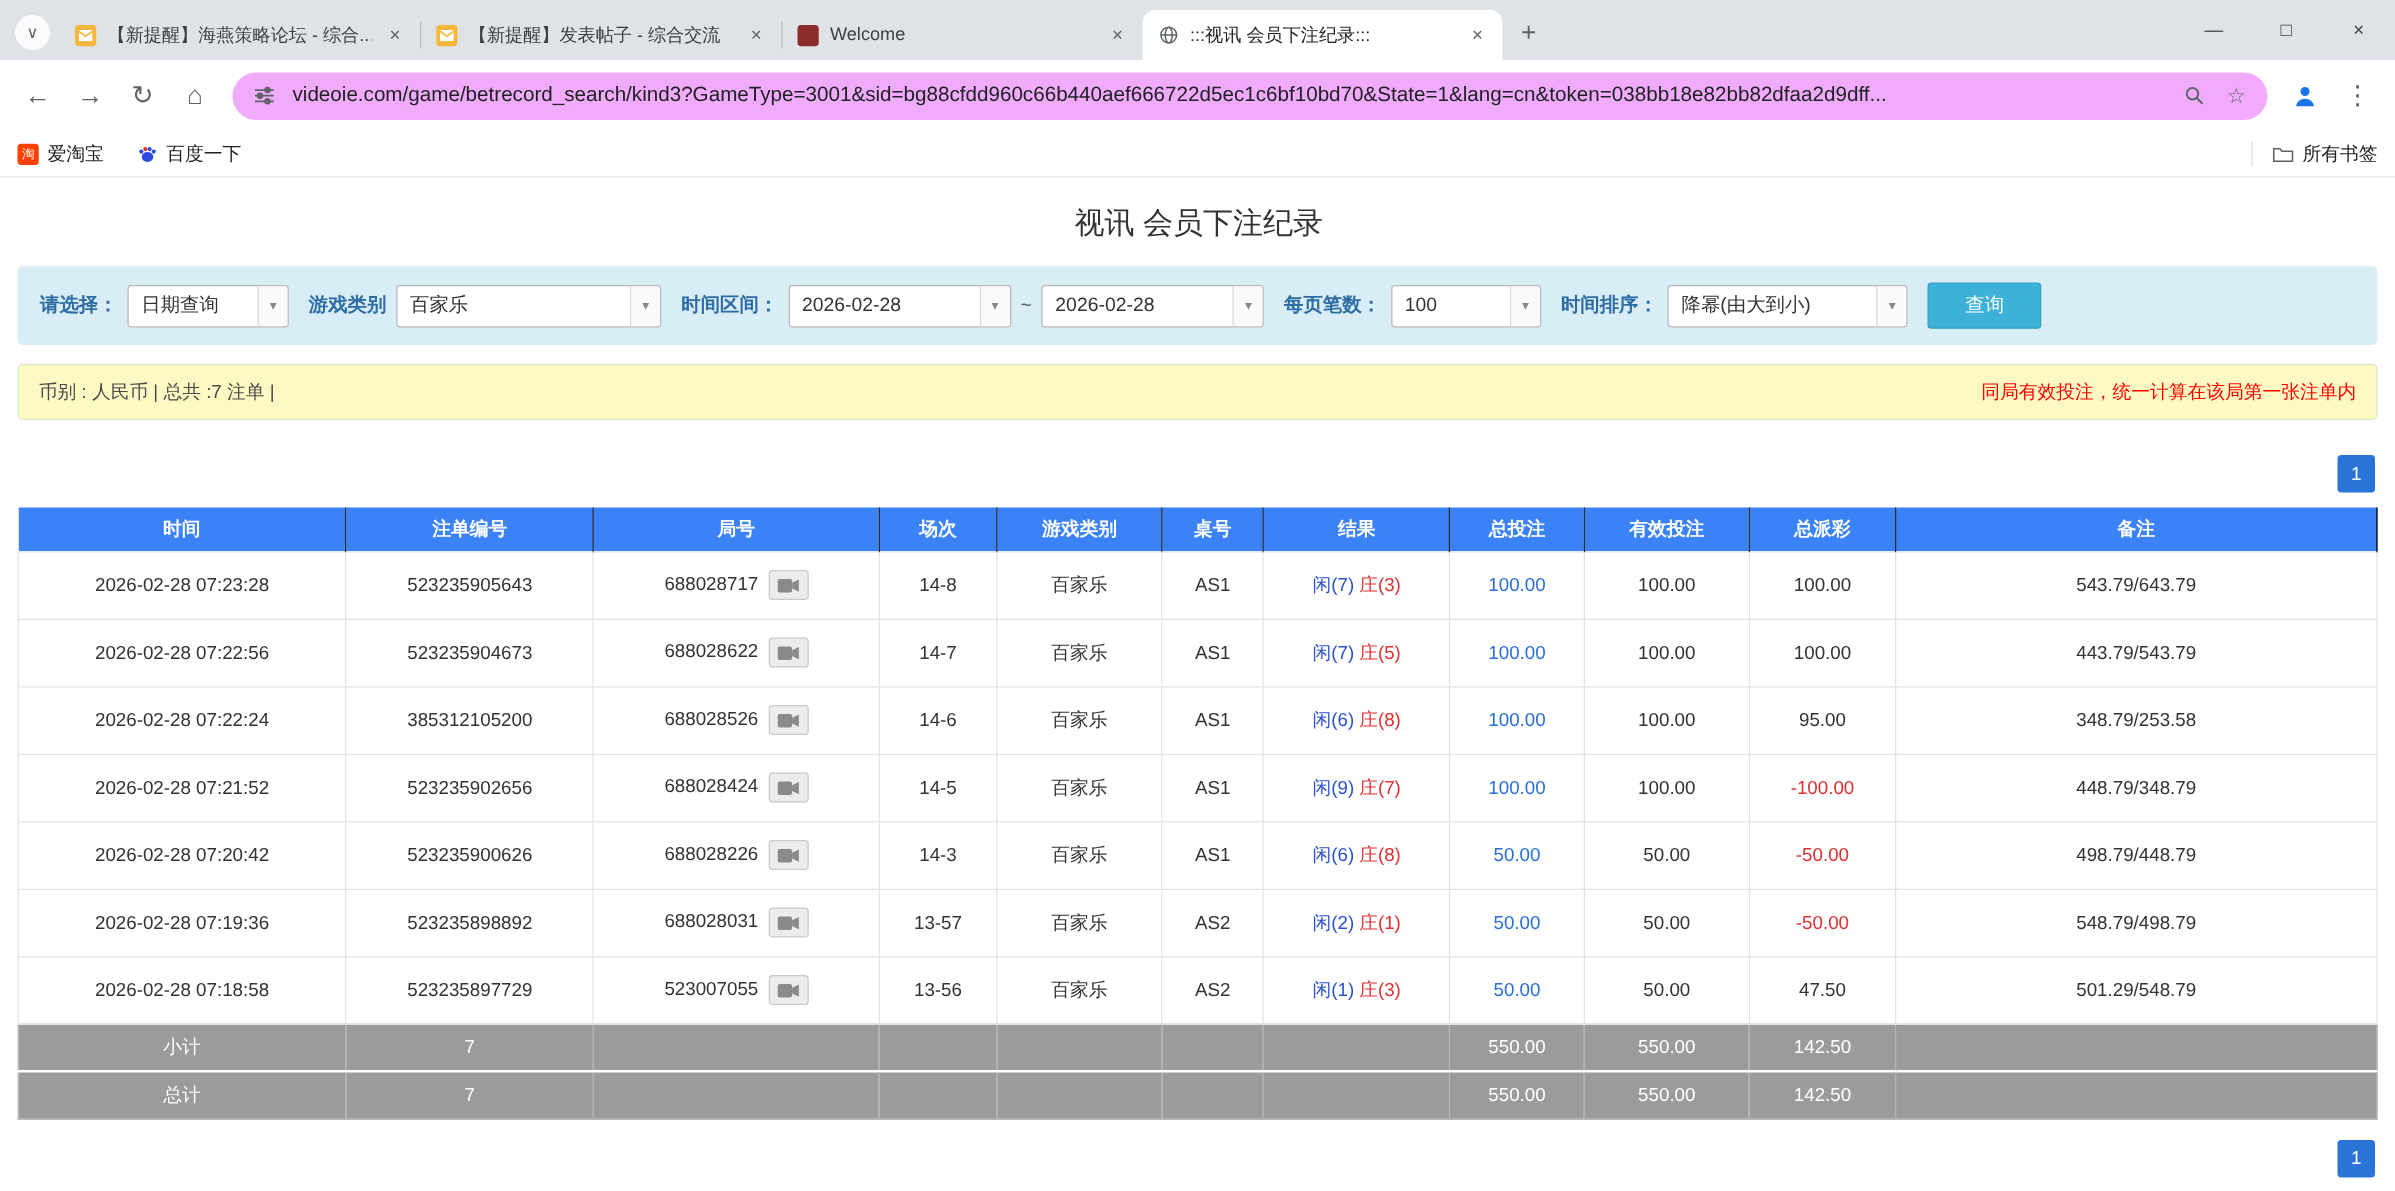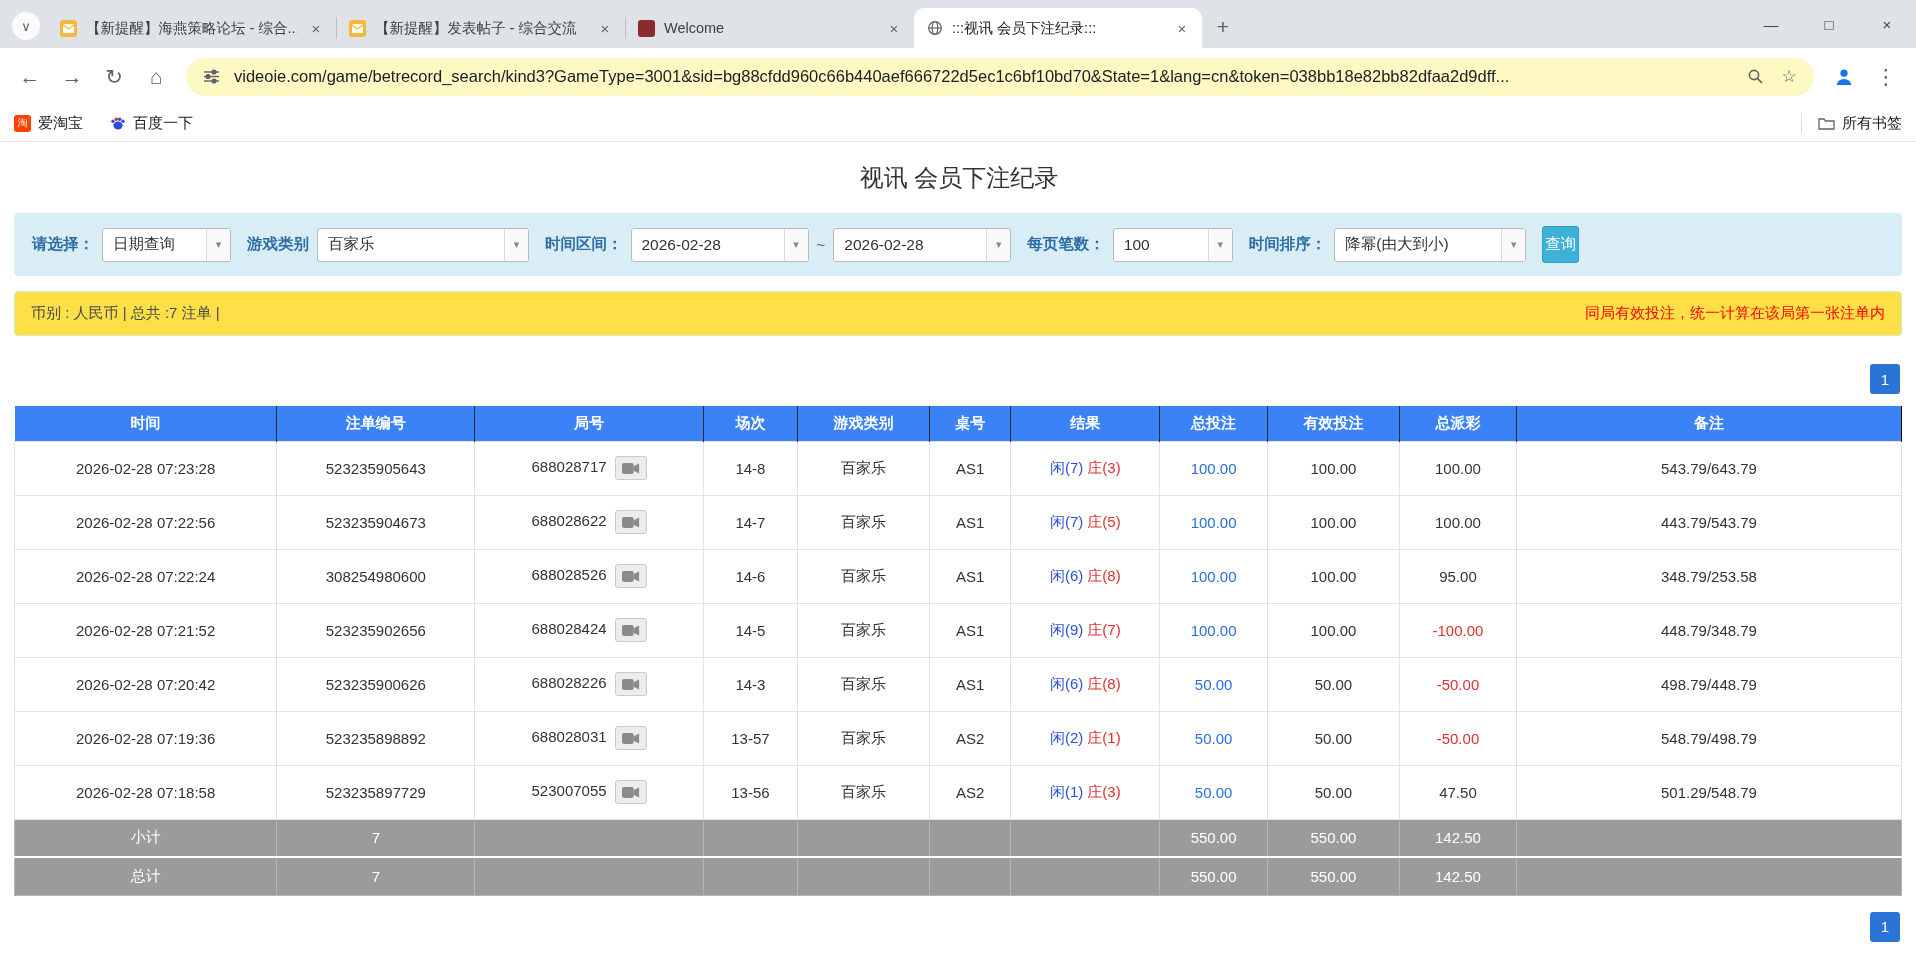--- a/index.html
+++ b/index.html
@@ -22,21 +22,21 @@
   .fav-site { background:#8c2b2b; border-radius:3px; }
   .new-tab-btn { width:30px; height:30px; display:flex; align-items:center; justify-content:center;
     color:#5f6368; font-size:21px; margin:0 0 6px 6px; border-radius:50%; cursor:pointer; }
   .win-controls { position:absolute; right:0; top:0; height:48px; display:flex; }
   .win-btn { width:58px; height:100%; display:flex; align-items:center; justify-content:center;
     color:#444; font-size:15px; cursor:pointer; }
 
   .nav-bar { height:57px; background:#fff; display:flex; align-items:center; padding:0 12px; gap:6px; }
   .nav-icon { width:36px; height:36px; border-radius:50%; display:flex; align-items:center; justify-content:center;
     color:#5f6368; font-size:21px; cursor:pointer; flex:0 0 auto; }
-  .url-pill { flex:1; height:38px; background:#fef9c3; border-radius:19px; display:flex; align-items:center;
+  .url-pill { flex:1; height:38px; background:#f0abfc; border-radius:19px; display:flex; align-items:center;
     padding:0 14px; gap:12px; margin:0 6px; min-width:0; cursor:text; }
   .url-text { flex:1; font-size:16.5px; color:#202124; white-space:nowrap; overflow:hidden; }
   .pill-icon { width:22px; height:22px; display:flex; align-items:center; justify-content:center;
     color:#5f6368; font-size:17px; flex:0 0 auto; cursor:pointer; }
 
   .bookmarks-bar { height:37px; background:#fff; border-bottom:1px solid #e6e6e6; display:flex; align-items:center;
     padding:0 14px; font-size:15px; color:#202124; }
   .bm-item { display:flex; align-items:center; gap:7px; margin-right:26px; cursor:pointer; }
   .bm-ico { width:17px; height:17px; display:flex; align-items:center; justify-content:center; }
   .bm-taobao { background:#ff4000; border-radius:3px; color:#fff; font-size:10px; }
@@ -53,23 +53,23 @@
   .f-label:first-child { margin-left:4px; }
   .combo { background:#fff; border:1px solid #b9b9b9; border-radius:3px; height:34px; display:flex;
     align-items:center; overflow:hidden; cursor:pointer; }
   .combo .val { padding:0 10px; font-size:15.5px; color:#333; flex:1; white-space:nowrap; }
   .combo .arr { width:24px; height:100%; border-left:1px solid #d9d9d9; background:#fafafa; color:#888;
     display:flex; align-items:center; justify-content:center; font-size:11px; }
   .w-select { width:129px;gap:12px; } .w-game { width:212px; } .w-date { width:178px; }
   .w-size { width:120px; } .w-sort { width:192px; }
   .f-tilde { color:#555; margin:0 8px; font-size:15px; }
   .btn-search { margin-left:16px; background:#3eb1d8; border:1px solid #2f9fc4; color:#fff; font-size:15.5px;
-    padding:7px 2px; border-radius:3px; cursor:pointer; }
-
-  .summary-bar { background:#fde047; border:1px solid #d6e9c6; border-radius:4px; margin-top:15px;
+    padding:7px 29px; border-radius:3px; cursor:pointer; }
+
+  .summary-bar { background:#fef9c3; border:1px solid #d6e9c6; border-radius:4px; margin-top:15px;
     padding:12px 16px; display:flex; justify-content:space-between; align-items:center; font-size:15px; }
   .summary-left { color:#4a4a4a; }
   .summary-right { color:#ff0000; }
 
   .pagination-row { display:flex; justify-content:flex-end; }
   .pagination-row.top { margin:28px 2px 12px; }
   .pagination-row.bottom { margin:16px 2px 0; }
   .page-btn { min-width:30px; height:30px; background:#2b74d7; color:#fff; display:flex; align-items:center;
     justify-content:center; font-size:15px; border-radius:3px; cursor:pointer; }
 
@@ -336,21 +336,21 @@
           <td>
             <span class="r-player">闲(7)</span><span class="r-banker">庄(5)</span>
           </td>
           <td><a class="bet-link">100.00</a></td>
           <td>100.00</td>
           <td class="js-neg">100.00</td>
           <td>443.79/543.79</td>
         </tr>
         <tr>
           <td>2026-02-28 07:22:24</td>
-          <td>308254980600</td>
+          <td>385312105200</td>
           <td>
             <span>688028526</span><button class="cam-btn">
                 <svg width="18" height="13" viewBox="0 0 20 14" fill="#8a8a8a">
                   <rect x="0" y="1" width="13" height="12" rx="2"></rect>
                   <polygon points="13,4.5 19,1.5 19,12.5 13,9.5"></polygon>
                 </svg>
               </button>
           </td>
           <td>14-6</td>
           <td>百家乐</td>

